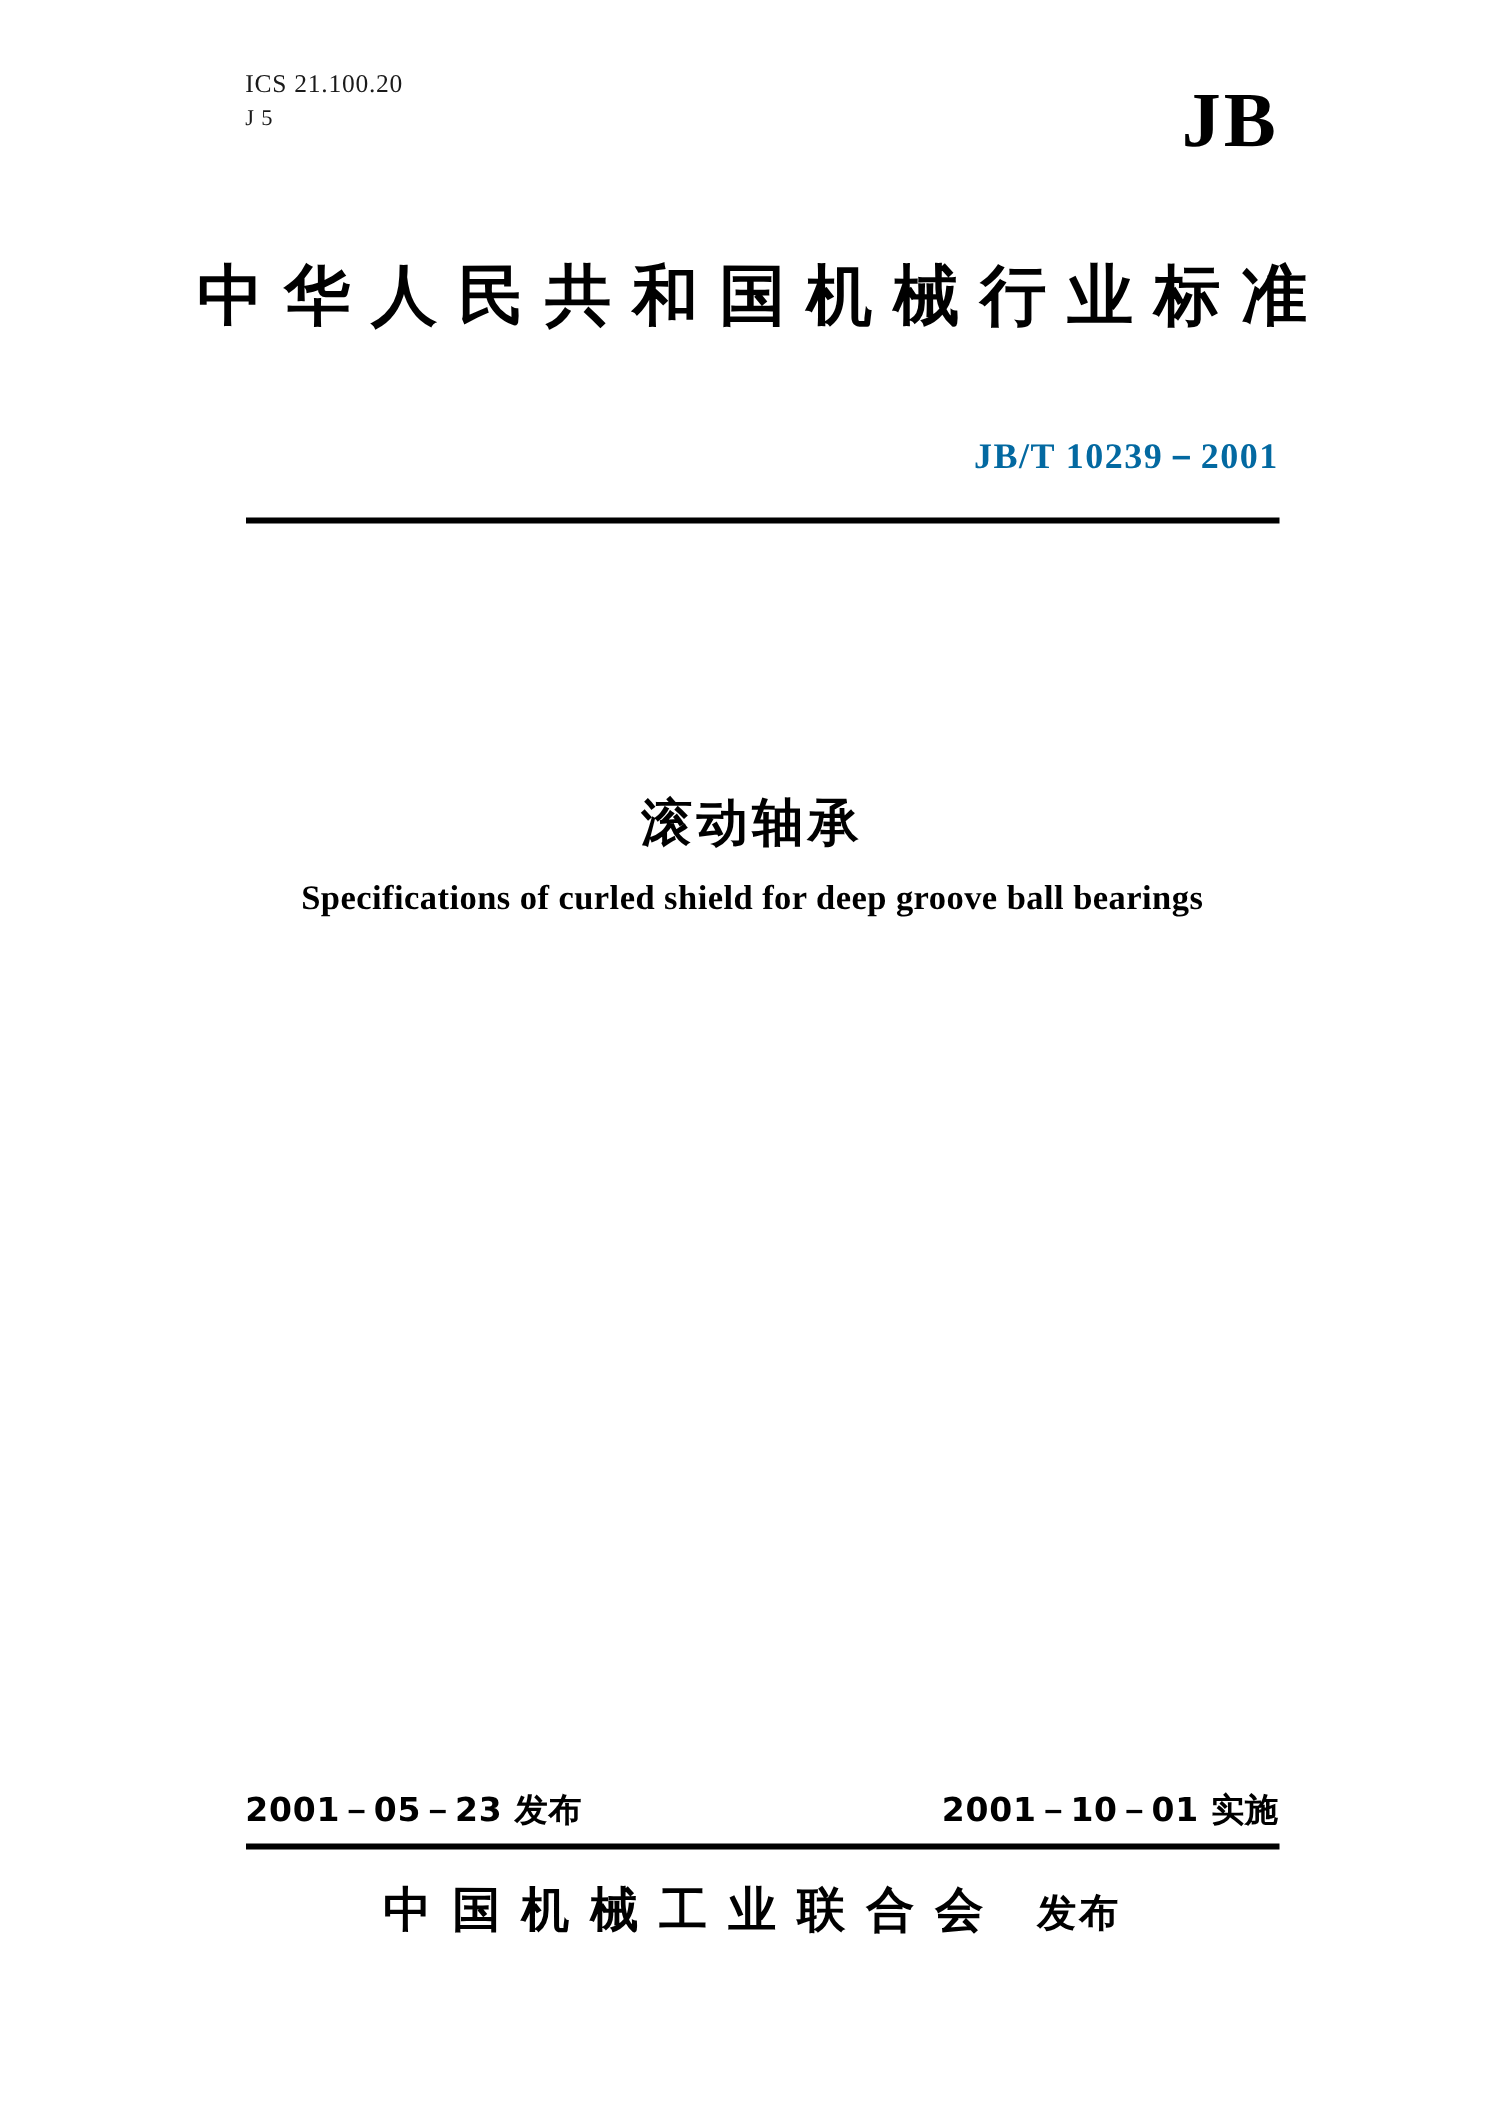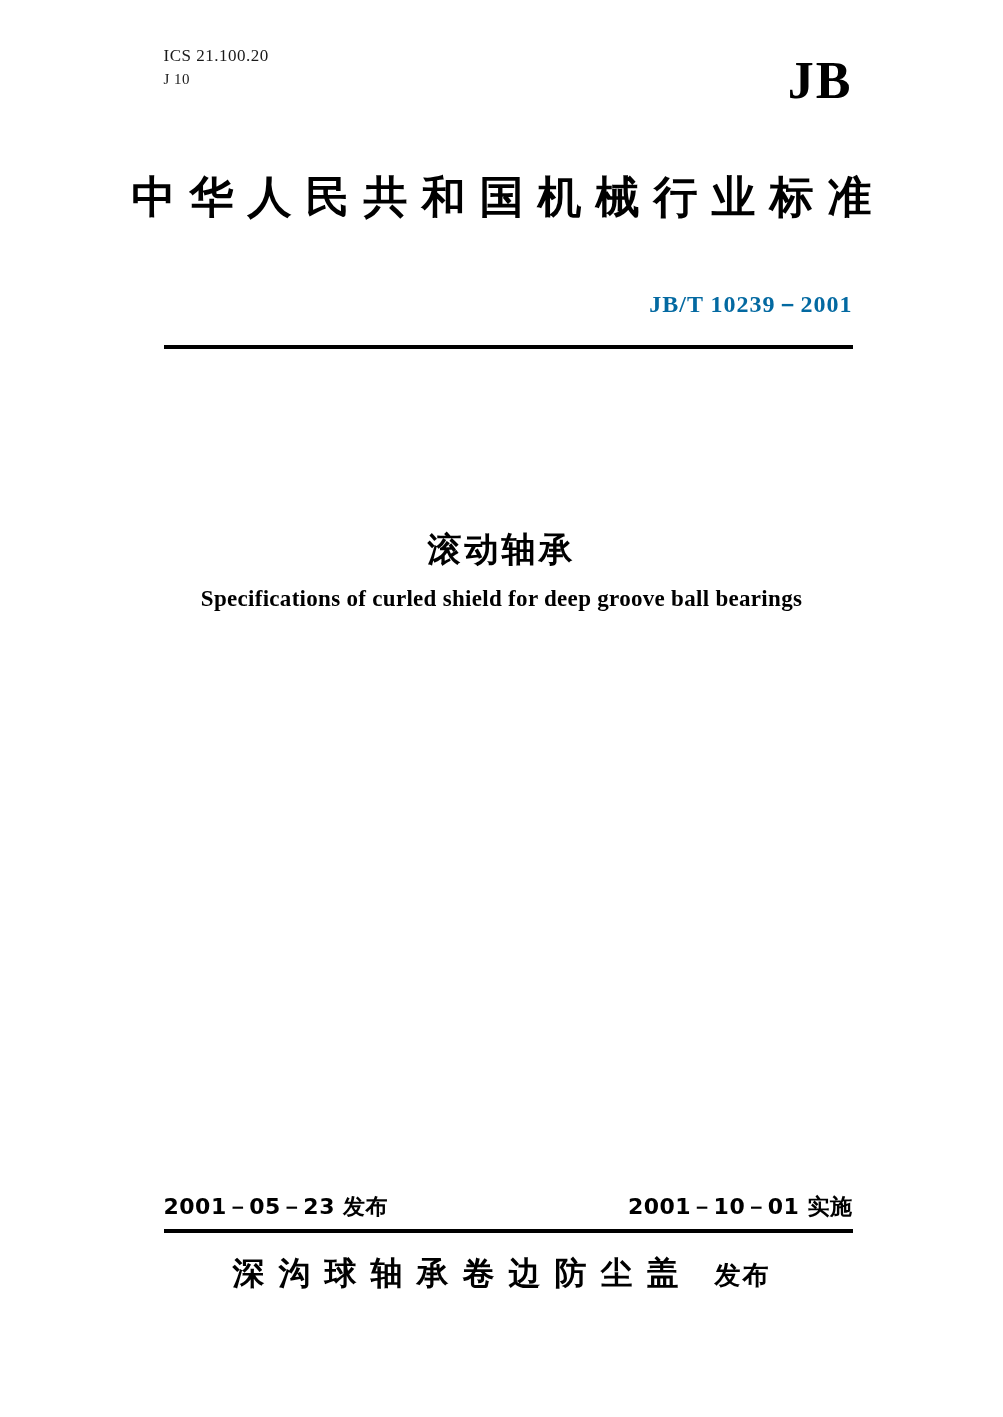--- a/index.html
+++ b/index.html
@@ -178,21 +178,21 @@
     color: #000;
   }
 </style>
 </head>
 <body>
 
 <div class="page">
 
   <div class="ics-block">
     <div class="ics-line">ICS 21.100.20</div>
-    <div class="ics-sub">J 10</div>
+    <div class="ics-sub">J 5</div>
   </div>
 
   <div class="jb-logo">JB</div>
 
   <div class="std-title-cn">中华人民共和国机械行业标准</div>
 
   <div class="std-number">JB/T 10239－2001</div>
 
   <div class="rule-thick"></div>
 
@@ -202,16 +202,16 @@
   </div>
 
   <div class="footer-dates">
     <div class="date-text">2001－05－23 发布</div>
     <div class="date-text">2001－10－01 实施</div>
   </div>
 
   <div class="rule-footer"></div>
 
   <div class="issuer">
-    <span class="issuer-name">深沟球轴承卷边防尘盖</span><span class="issuer-verb">发布</span>
+    <span class="issuer-name">中国机械工业联合会</span><span class="issuer-verb">发布</span>
   </div>
 
 </div>
 
 </body></html>

